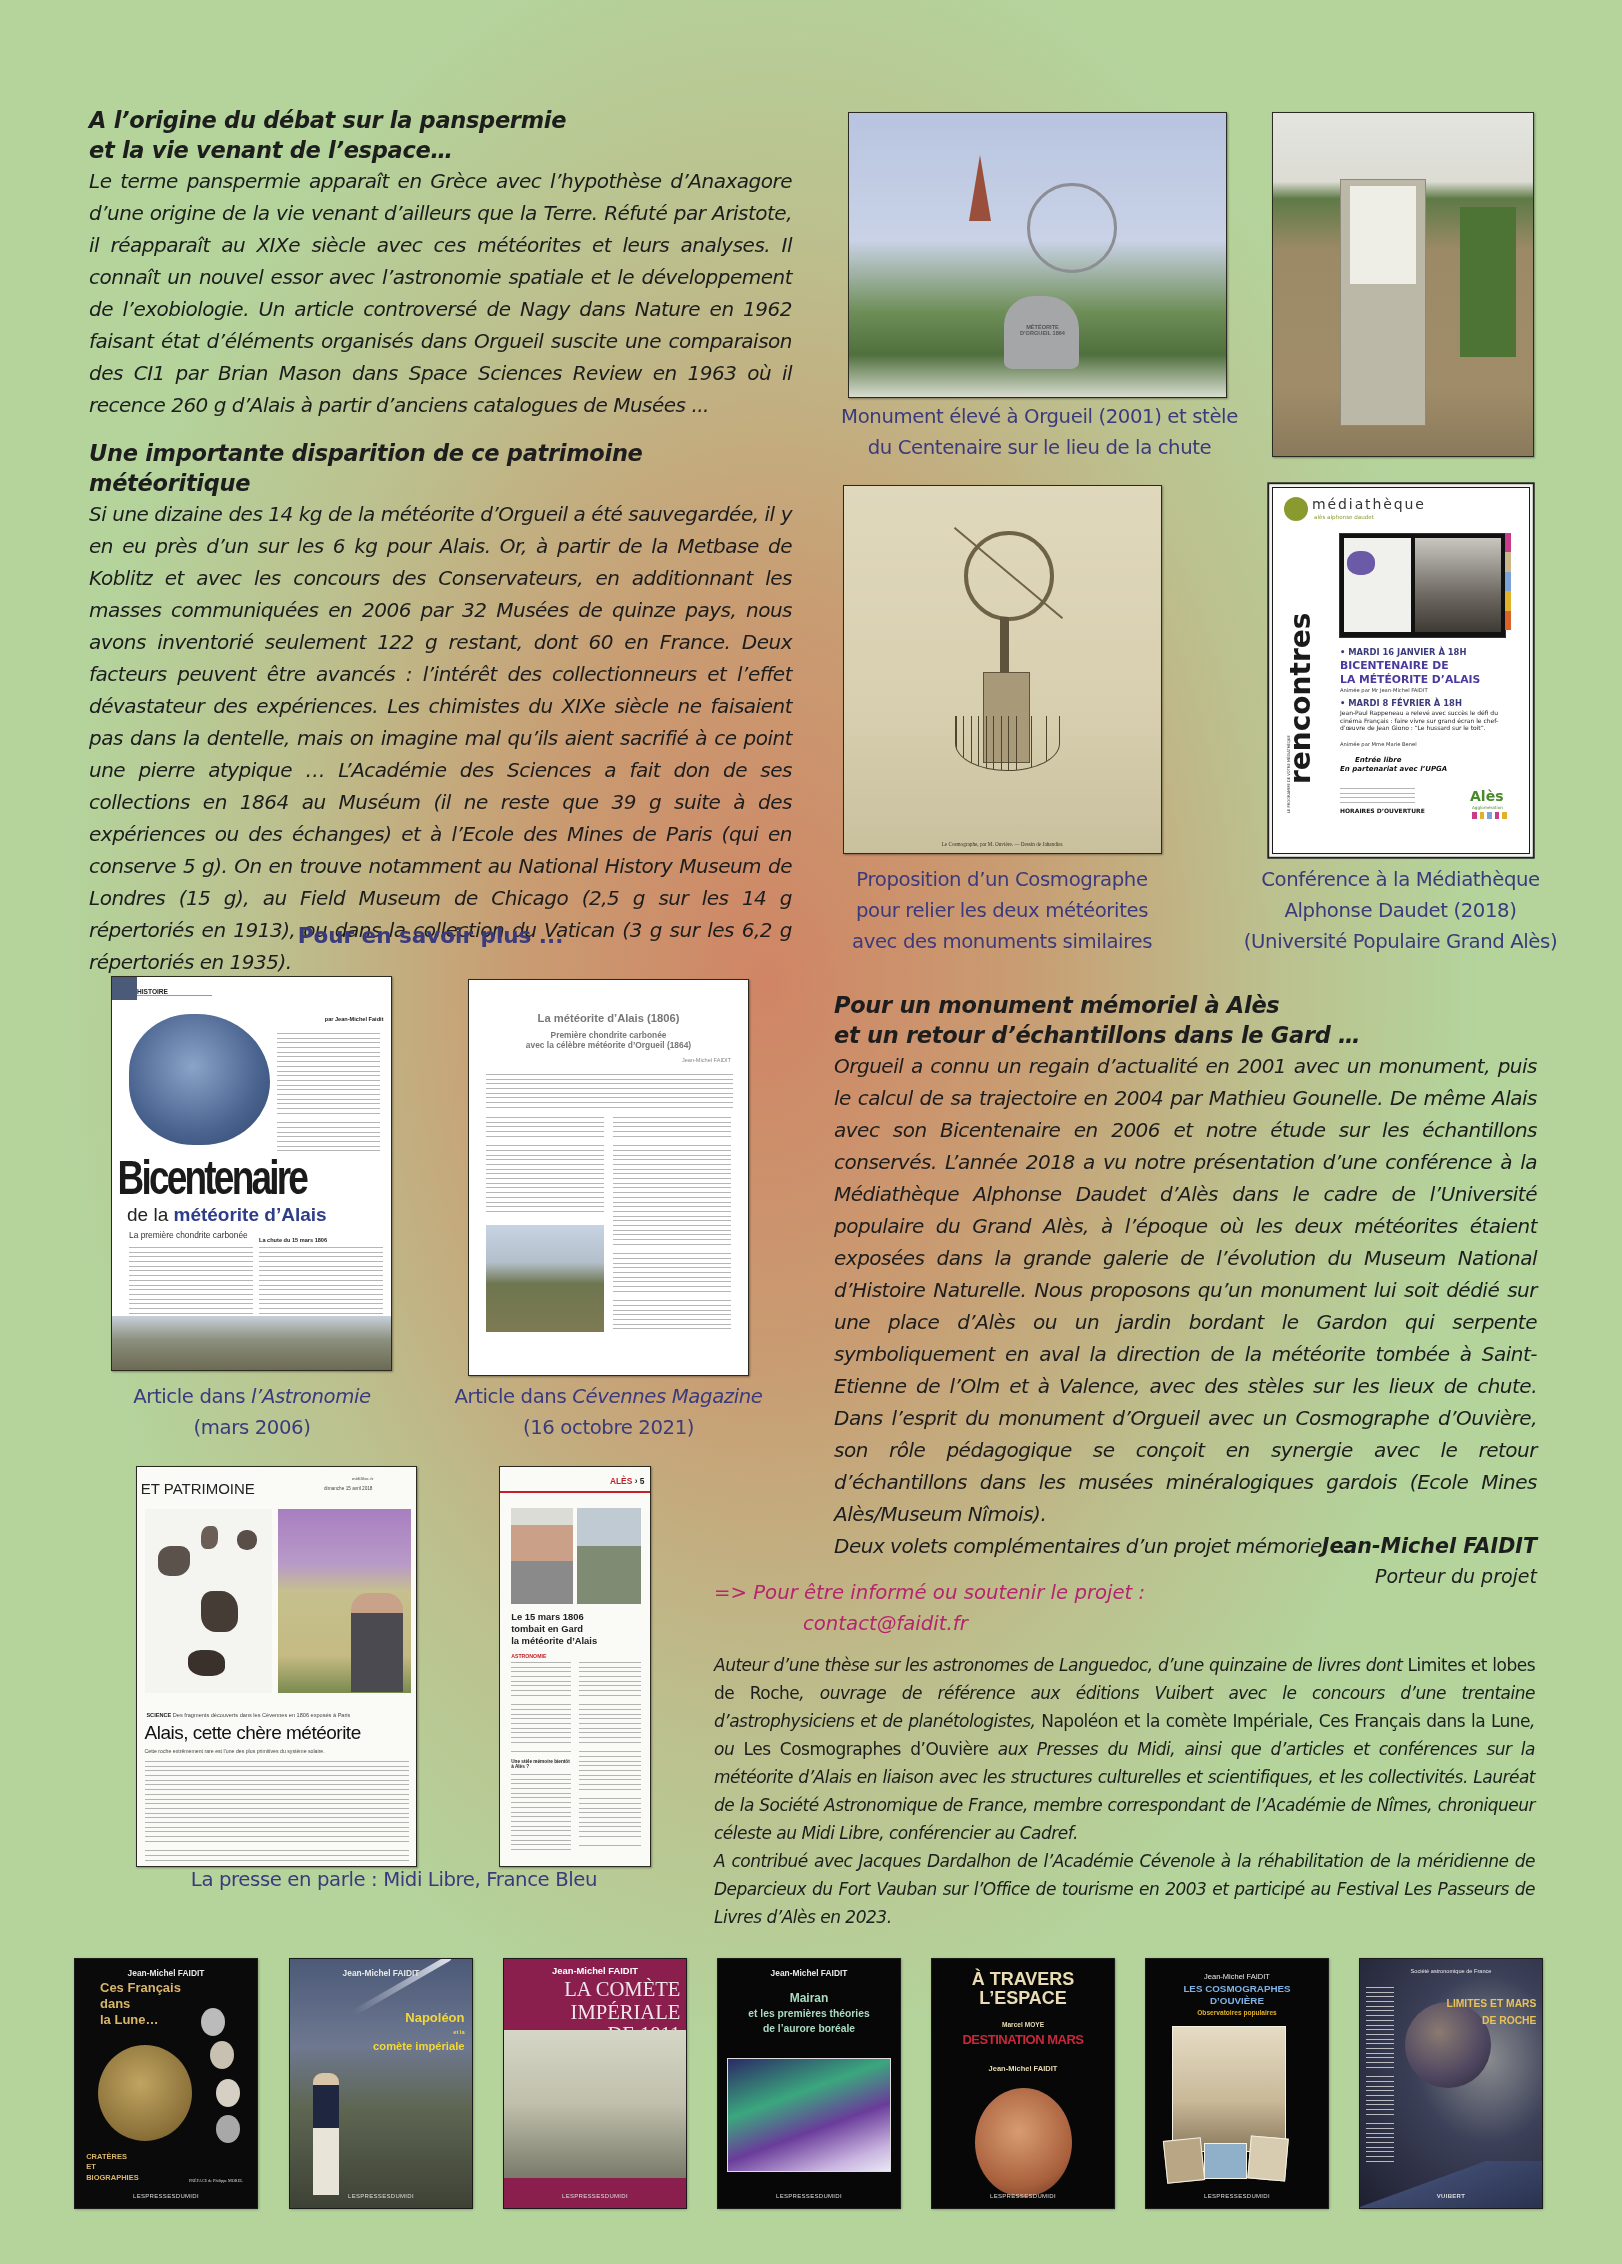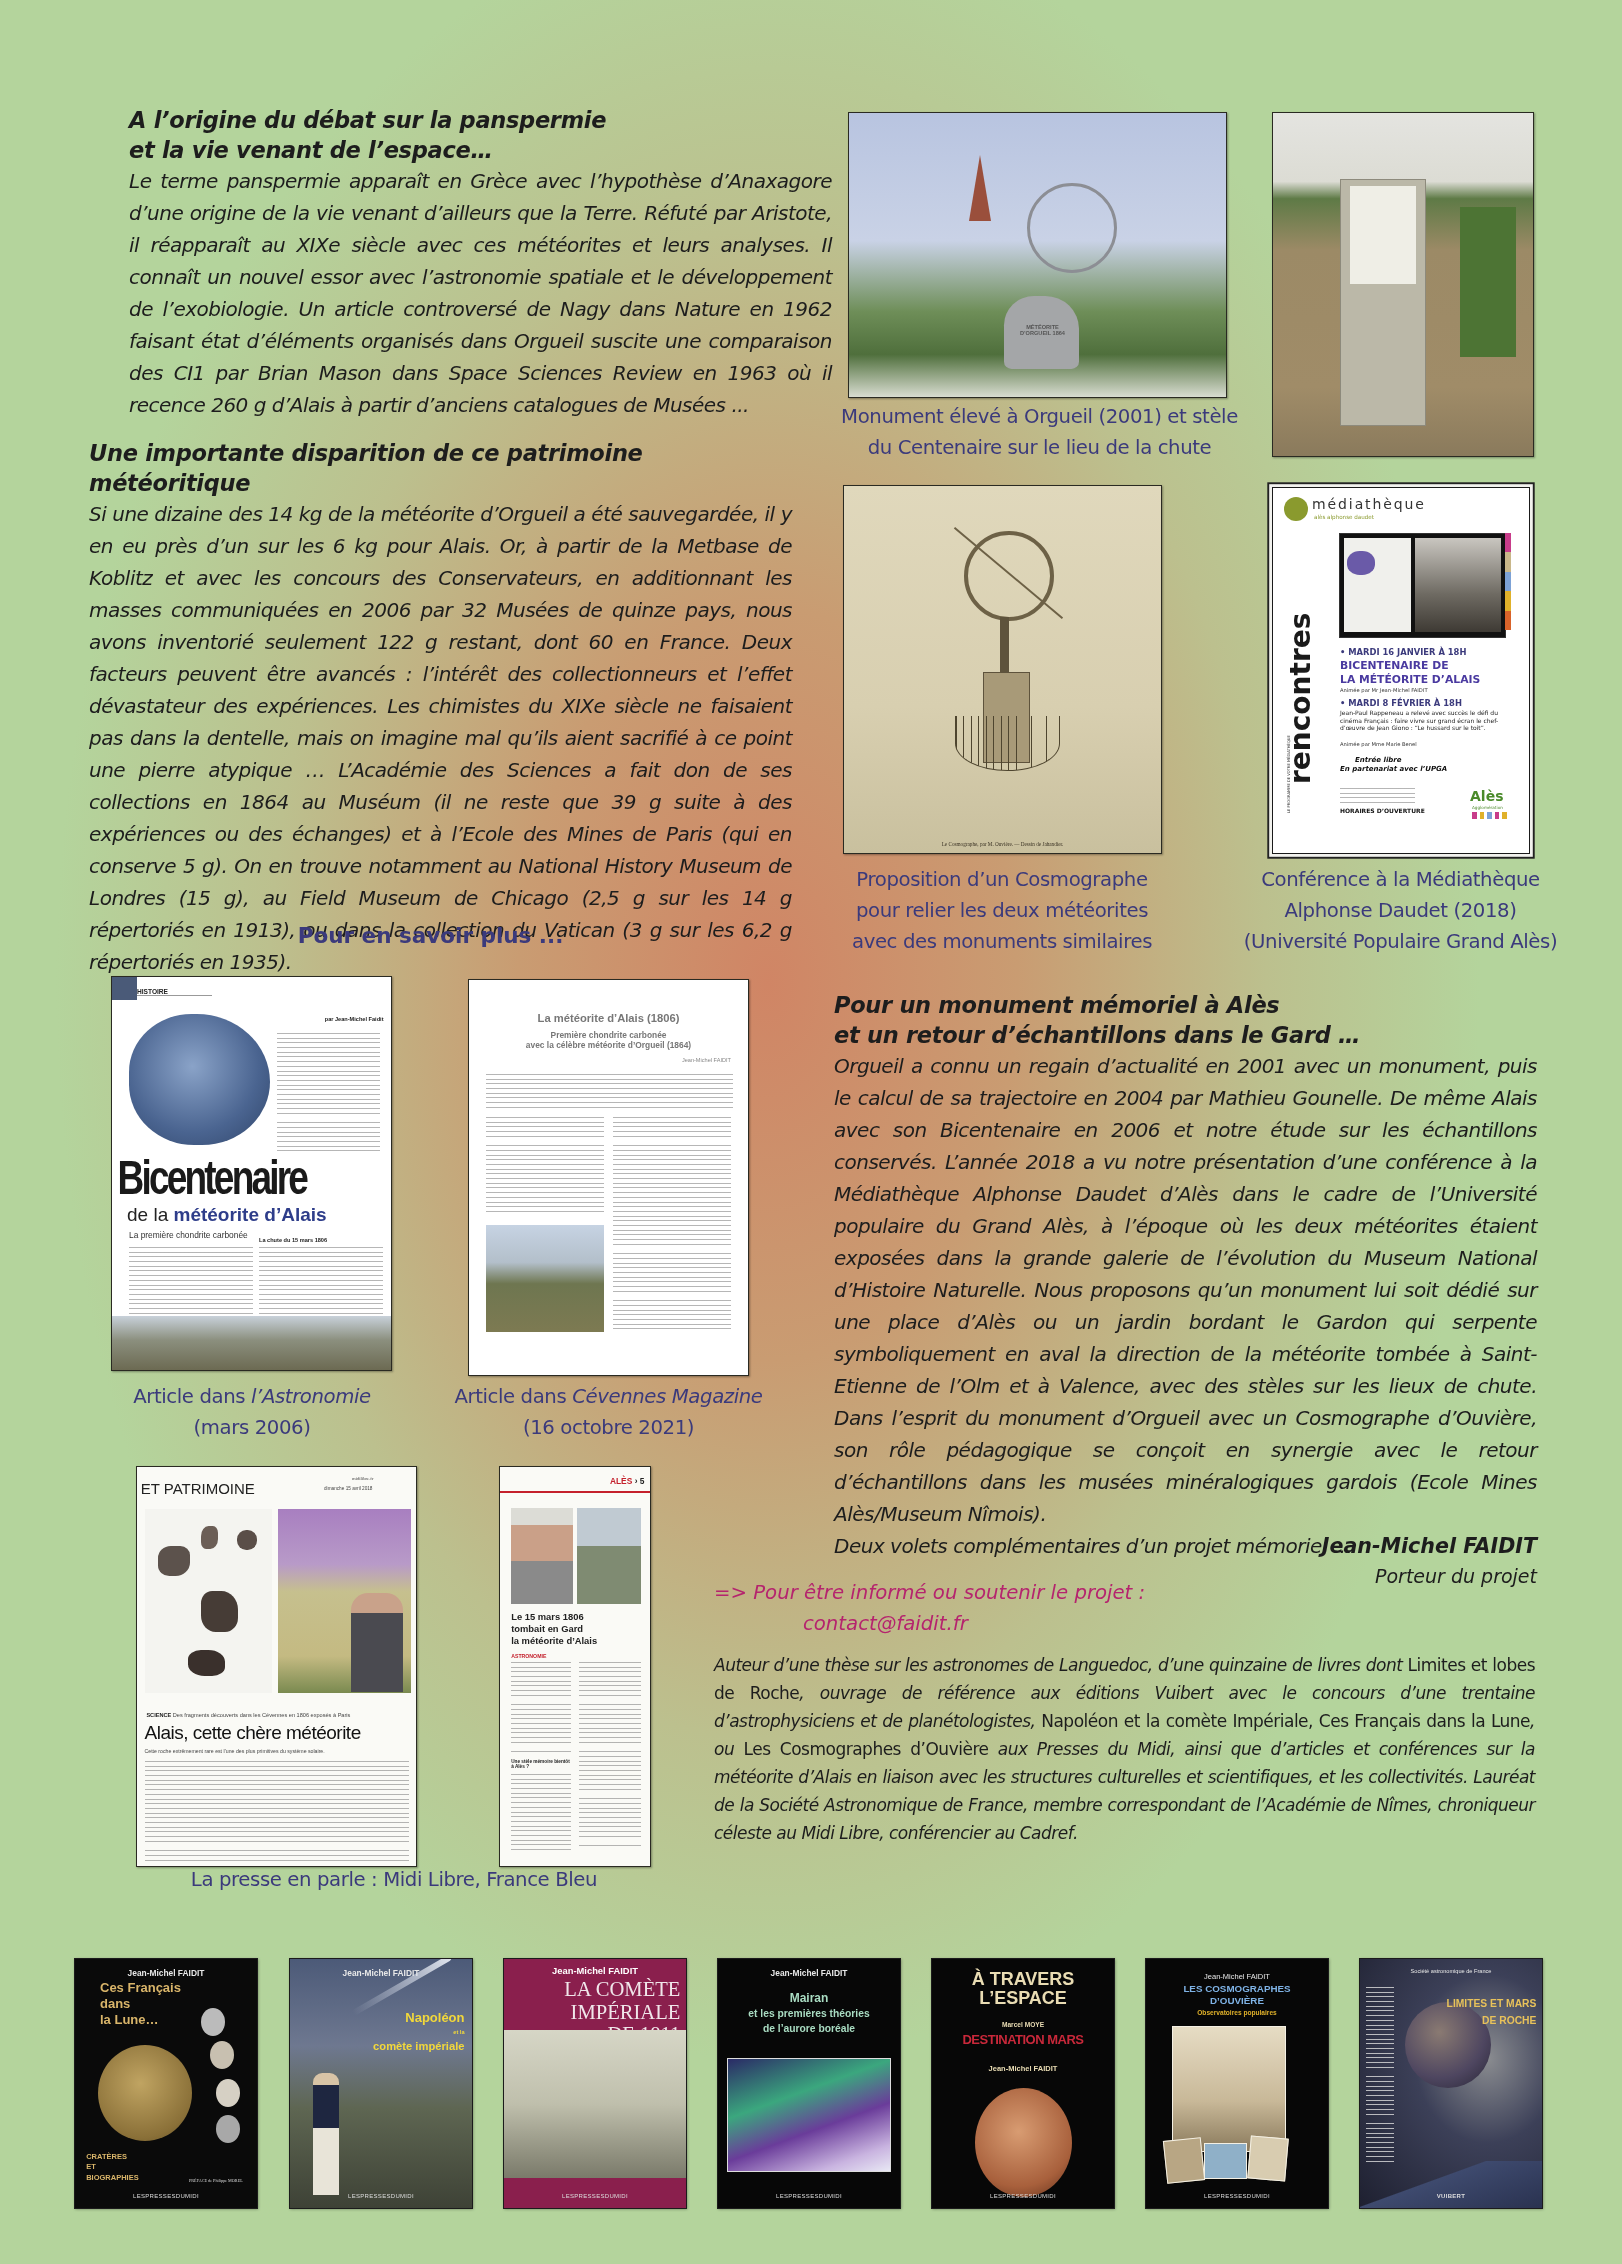--- a/index.html
+++ b/index.html
@@ -24,21 +24,21 @@
   .contact { font-family:"DejaVu Sans", sans-serif; font-style:italic; font-size:19.7px; color:#b5246e; line-height:31px; }
   .book { position:absolute; top:1958px; width:184px; height:251px; border:1.9px solid #1b1b1b; box-sizing:border-box; overflow:hidden; box-shadow:0.9px 0.9px 2.8px rgba(0,0,0,0.4); }
   .book .author { position:absolute; left:0; right:0; text-align:center; font-family:"Liberation Sans", sans-serif; font-weight:bold; font-size:8.4px; color:#e8e8e8; }
   .book .publisher { position:absolute; left:0; right:0; bottom:9.4px; text-align:center; font-family:"Liberation Sans", sans-serif; font-size:6px; color:#ddd; letter-spacing:0.3px; }
   
   .tiny-lines { position:absolute; background: repeating-linear-gradient(to bottom, #7a7a7a 0 0.9px, transparent 0.9px 4.7px); opacity:0.55; }
 </style>
 </head>
 <body>
 
-<div class="abs" style="left:89px; top:105px; width:703px;margin-left:40px;">
+<div class="abs" style="left:89px; top:105px; width:703px;">
   <div class="h-title">A l’origine du débat sur la panspermie</div>
   <div class="h-title">et la vie venant de l’espace…</div>
   <p class="body-text" style="margin:0;">Le terme panspermie apparaît en Grèce avec l’hypothèse d’Anaxagore d’une origine de la vie venant d’ailleurs que la Terre. Réfuté par Aristote, il réapparaît au XIXe siècle avec ces météorites et leurs analyses. Il connaît un nouvel essor avec l’astronomie spatiale et le développement de l’exobiologie. Un article controversé de Nagy dans Nature en 1962 faisant état d’éléments organisés dans Orgueil suscite une comparaison des CI1 par Brian Mason dans Space Sciences Review en 1963 où il recence 260 g d’Alais à partir d’anciens catalogues de Musées ...</p>
 </div>
 
 <div class="abs" style="left:89px; top:438px; width:703px;">
   <div class="h-title">Une importante disparition de ce patrimoine météoritique</div>
   <p class="body-text" style="margin:0;">Si une dizaine des 14 kg de la météorite d’Orgueil a été sauvegardée, il y en eu près d’un sur les 6 kg pour Alais. Or, à partir de la Metbase de Koblitz et avec les concours des Conservateurs, en additionnant les masses communiquées en 2006 par 32 Musées de quinze pays, nous avons inventorié seulement 122 g restant, dont 60 en France. Deux facteurs peuvent être avancés : l’intérêt des collectionneurs et l’effet dévastateur des expériences. Les chimistes du XIXe siècle ne faisaient pas dans la dentelle, mais on imagine mal qu’ils aient sacrifié à ce point une pierre atypique … L’Académie des Sciences a fait don de ses collections en 1864 au Muséum (il ne reste que 39 g suite à des expériences ou des échanges) et à l’Ecole des Mines de Paris (qui en conserve 5 g). On en trouve notamment au National History Museum de Londres (15 g), au Field Museum de Chicago (2,5 g sur les 14 g répertoriés en 1913), ou dans la collection du Vatican (3 g sur les 6,2 g répertoriés en 1935).</p>
 </div>
 
@@ -200,20 +200,21 @@
 <div class="abs sig-name" style="left:1162px; top:1534px; width:375px;">Jean-Michel FAIDIT</div>
 <div class="abs sig-role" style="left:1162px; top:1565px; width:375px;">Porteur du projet</div>
 
 <div class="abs contact" style="left:714px; top:1577px; width:468px;">
   <div>=&gt; Pour être informé ou soutenir le projet :</div>
   <div style="padding-left:89px; cursor:pointer;">contact@faidit.fr</div>
 </div>
 
 <div class="abs bio-text" style="left:714px; top:1651px; width:821px;">
   <p style="margin:0;"><span>Auteur d’une thèse sur les astronomes de Languedoc, d’une quinzaine de livres dont </span><span class="up">Limites et lobes de Roche</span><span>, ouvrage de référence aux éditions Vuibert avec le concours d’une trentaine d’astrophysiciens et de planétologistes, </span><span class="up">Napoléon et la comète Impériale, Ces Français dans la Lune</span><span>, ou </span><span class="up">Les Cosmographes d’Ouvière</span><span> aux Presses du Midi, ainsi que d’articles et conférences sur la météorite d’Alais en liaison avec les structures culturelles et scientifiques, et les collectivités. Lauréat de la Société Astronomique de France, membre correspondant de l’Académie de Nîmes, chroniqueur céleste au Midi Libre, conférencier au Cadref.</span></p>
+  <p style="margin:0;">A contribué avec Jacques Dardalhon de l’Académie Cévenole à la réhabilitation de la méridienne de Deparcieux du Fort Vauban sur l’Office de tourisme en 2003 et participé au Festival Les Passeurs de Livres d’Alès en 2023.</p>
 </div>
 
 <div>
 
   <div class="book" style="left:74px; background:#0a0a0a;">
     <div class="author" style="top:9.4px;">Jean-Michel FAIDIT</div>
     <div class="abs" style="left:25px; top:20.6px; font:bold 13px 'Liberation Sans',sans-serif; color:#d9b56a; line-height:16px;">
       <div>Ces Français</div>
       <div>dans</div>
       <div>la Lune…</div>

